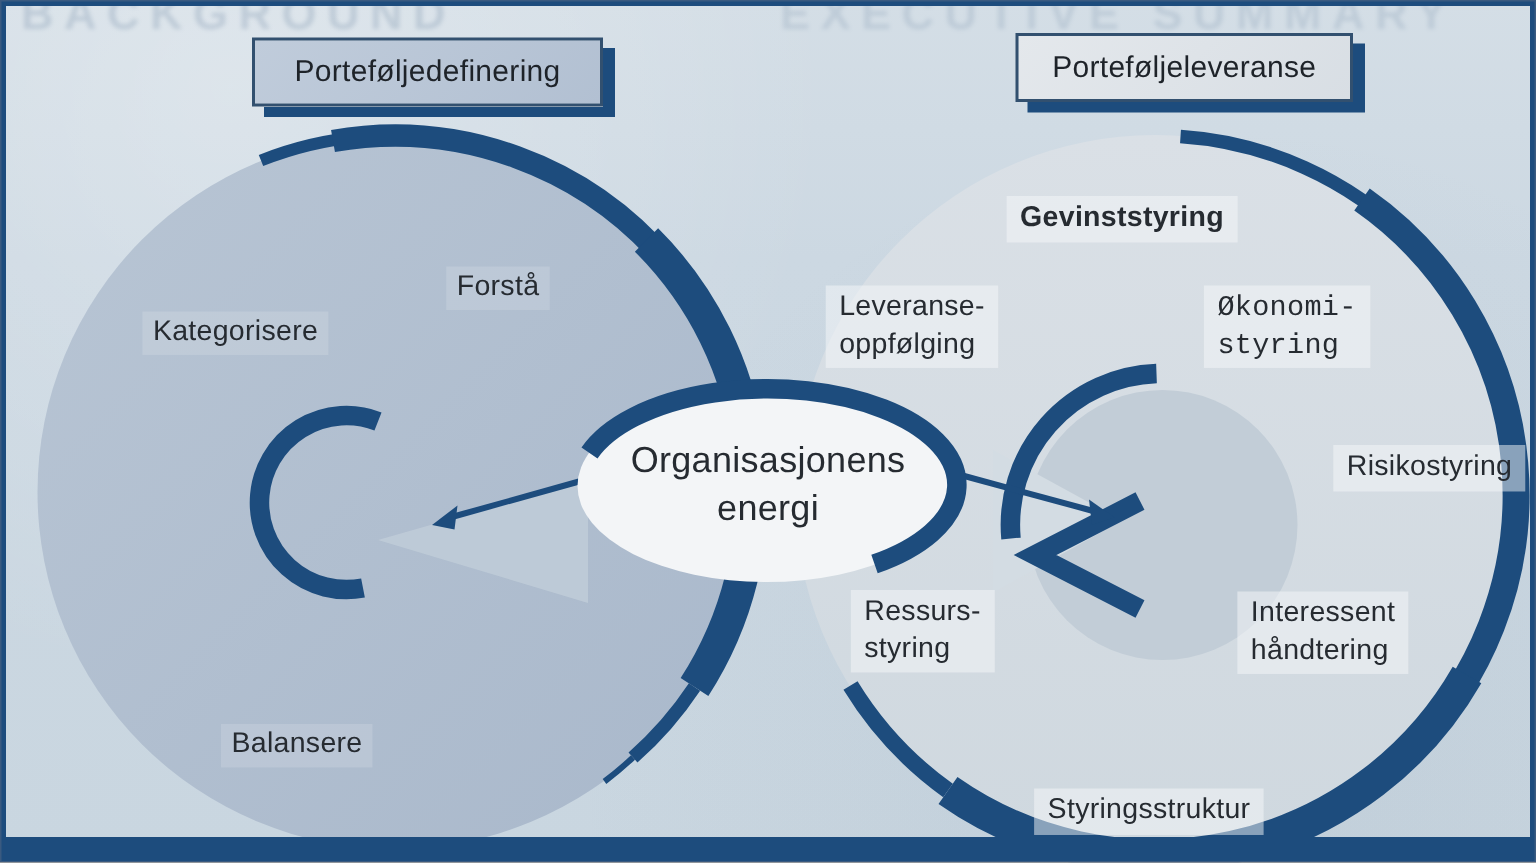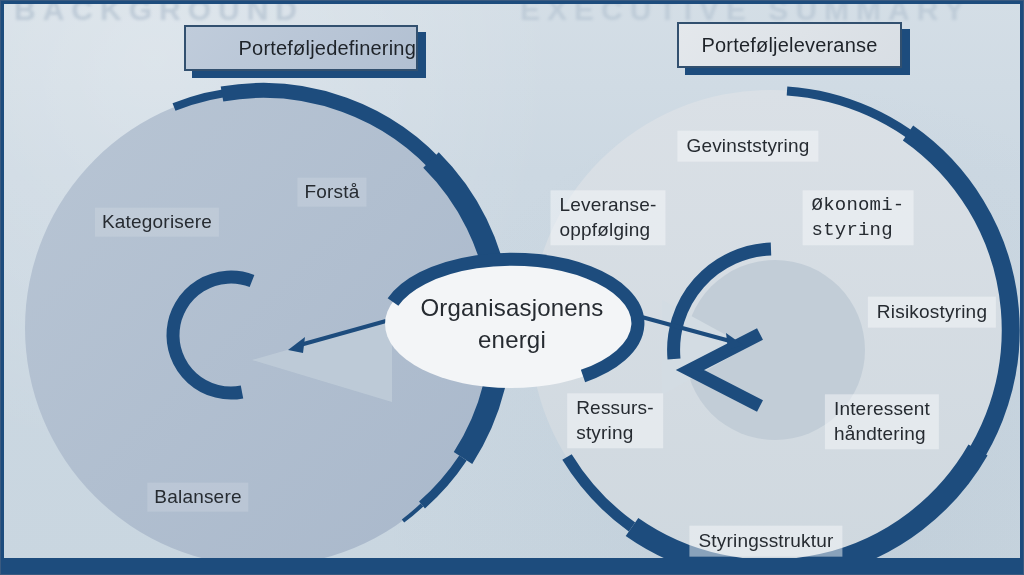--- a/index.html
+++ b/index.html
@@ -32,23 +32,22 @@
   .label.patched{background:rgba(245,248,250,.50);padding:3px 9px;}
   .label.patched-dim{background:rgba(255,255,255,.15);padding:2px 7px;}
   .titlebox{
     position:absolute;z-index:3;
     display:flex;align-items:center;justify-content:center;
     font-size:20px;color:#1e2329;letter-spacing:.2px;
     border:2px solid #32506f;
     box-shadow:8px 7px 0 0 #1d4c7d;
   }
   .titlebox.left{
-    left:184px;top:25px;width:230px;height:42px;
+    left:168px;top:25px;width:230px;height:42px;
     background:linear-gradient(135deg,#c0ccdb 0%,#b2c0d2 100%);
-    justify-content:flex-end;
   }
   .titlebox.right{
     left:677px;top:22px;width:221px;height:42px;
     background:linear-gradient(135deg,#e4e8ec 0%,#d8dee4 100%);
   }
   .center-label{font-size:24px;line-height:1.35;}
 </style>
 </head>
 <body>
 
@@ -117,26 +116,26 @@
     <span>Porteføljedefinering</span>
   </div>
   <div class="titlebox right">
     <span>Porteføljeleveranse</span>
   </div>
 
   <div class="label patched-dim" style="left:332px;top:192px;">Forstå</div>
   <div class="label patched-dim" style="left:157px;top:222px;">Kategorisere</div>
   <div class="label patched-dim" style="left:198px;top:497px;">Balansere</div>
 
-  <div class="label patched" style="left:748px;top:146px;">Gevinststyring</div>
+  <div class="label patched" style="left:748px;top:146px;font-weight:bold;">Gevinststyring</div>
   <div class="label patched alignleft" style="left:608px;top:218px;">Leveranse-
 oppfølging</div>
   <div class="label patched alignleft" style="left:858px;top:218px;font-family:Liberation Mono, monospace;">Økonomi-
 styring</div>
-  <div class="label patched" style="left:932px;top:312px;">Risikostyring</div>
+  <div class="label patched" style="left:953px;top:312px;">Risikostyring</div>
   <div class="label patched alignleft" style="left:615px;top:421px;">Ressurs-
 styring</div>
   <div class="label patched alignleft" style="left:882px;top:422px;">Interessent
 håndtering</div>
   <div class="label patched" style="left:766px;top:496px;margin-top:45px;">Styringsstruktur</div>
 
   <div class="label center-label" style="left:512px;top:324px;">Organisasjonens
 energi</div>
 
 </div>

